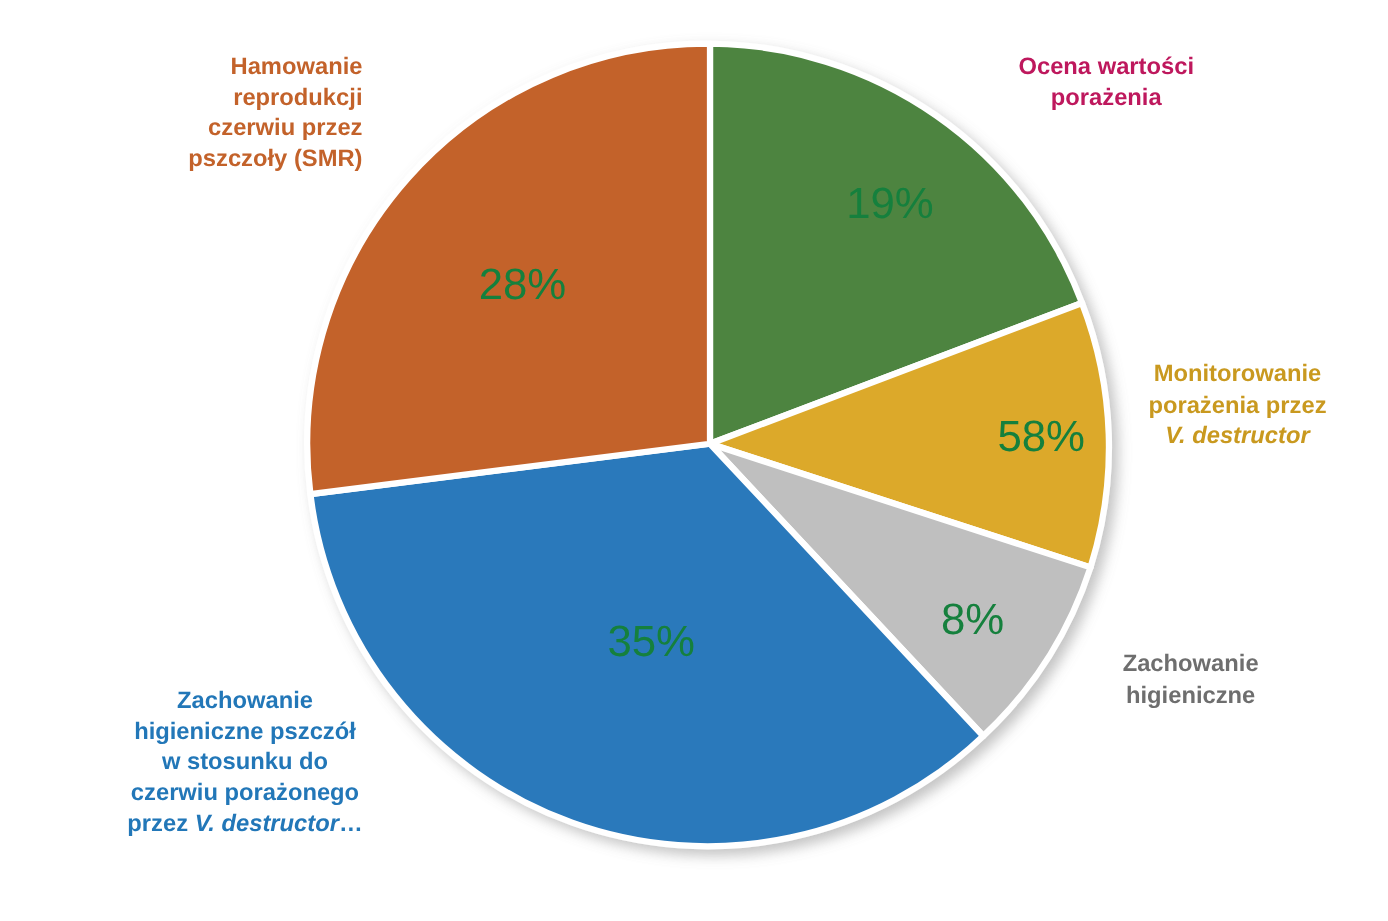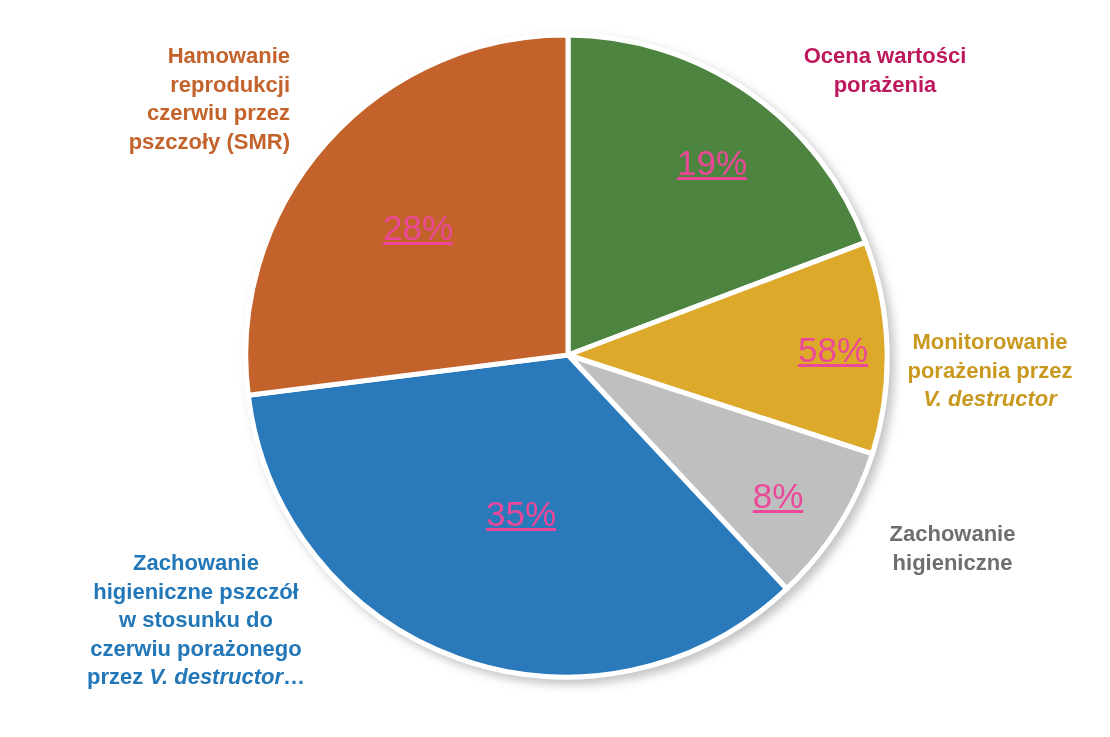--- a/index.html
+++ b/index.html
@@ -27,33 +27,32 @@
     position: absolute;
     left: 0;
     top: 0;
     width: 1110px;
     height: 737px;
     display: block;
   }
 
   .pct-label {
     position: absolute;
-    color: #ec4899;
+    color: #15803d;
     font-size: 35px;
     font-weight: 400;
     font-family: "Liberation Sans", sans-serif;
     white-space: nowrap;
     transform: translate(-50%, -50%);
     letter-spacing: 0px;
-    text-decoration: underline;
   }
 
   .cat-label {
     position: absolute;
-    font-size: 22px;
+    font-size: 19px;
     font-weight: bold;
     line-height: 1.30;
     font-family: "Liberation Sans", sans-serif;
     white-space: nowrap;
   }
   .cat-label .ln { display: block; }
   .cat-label .sp { font-style: italic; }
 
   .lbl-green  { color: #be185d; }
   .lbl-gold   { color: #C9991F; }
@@ -94,21 +93,21 @@
   <div class="pct-label" style="left:833px; top:350px;">58%</div>
   <div class="pct-label" style="left:778px; top:496px;">8%</div>
   <div class="pct-label" style="left:521px; top:514px;">35%</div>
   <div class="pct-label" style="left:418px; top:228px;">28%</div>
 
   <div class="cat-label lbl-green align-center" style="left:760px; top:42px; width:250px;">
     <span class="ln">Ocena wartości</span>
     <span class="ln">porażenia</span>
   </div>
 
-  <div class="cat-label lbl-gold align-center" style="left:890px; top:288px; width:200px;margin-top:40px;">
+  <div class="cat-label lbl-gold align-center" style="left:890px; top:288px; width:200px;">
     <span class="ln">Monitorowanie</span>
     <span class="ln">porażenia przez</span>
     <span class="ln sp">V. destructor</span>
   </div>
 
   <div class="cat-label lbl-gray align-center" style="left:855px; top:520px; width:195px;">
     <span class="ln">Zachowanie</span>
     <span class="ln">higieniczne</span>
   </div>
 

